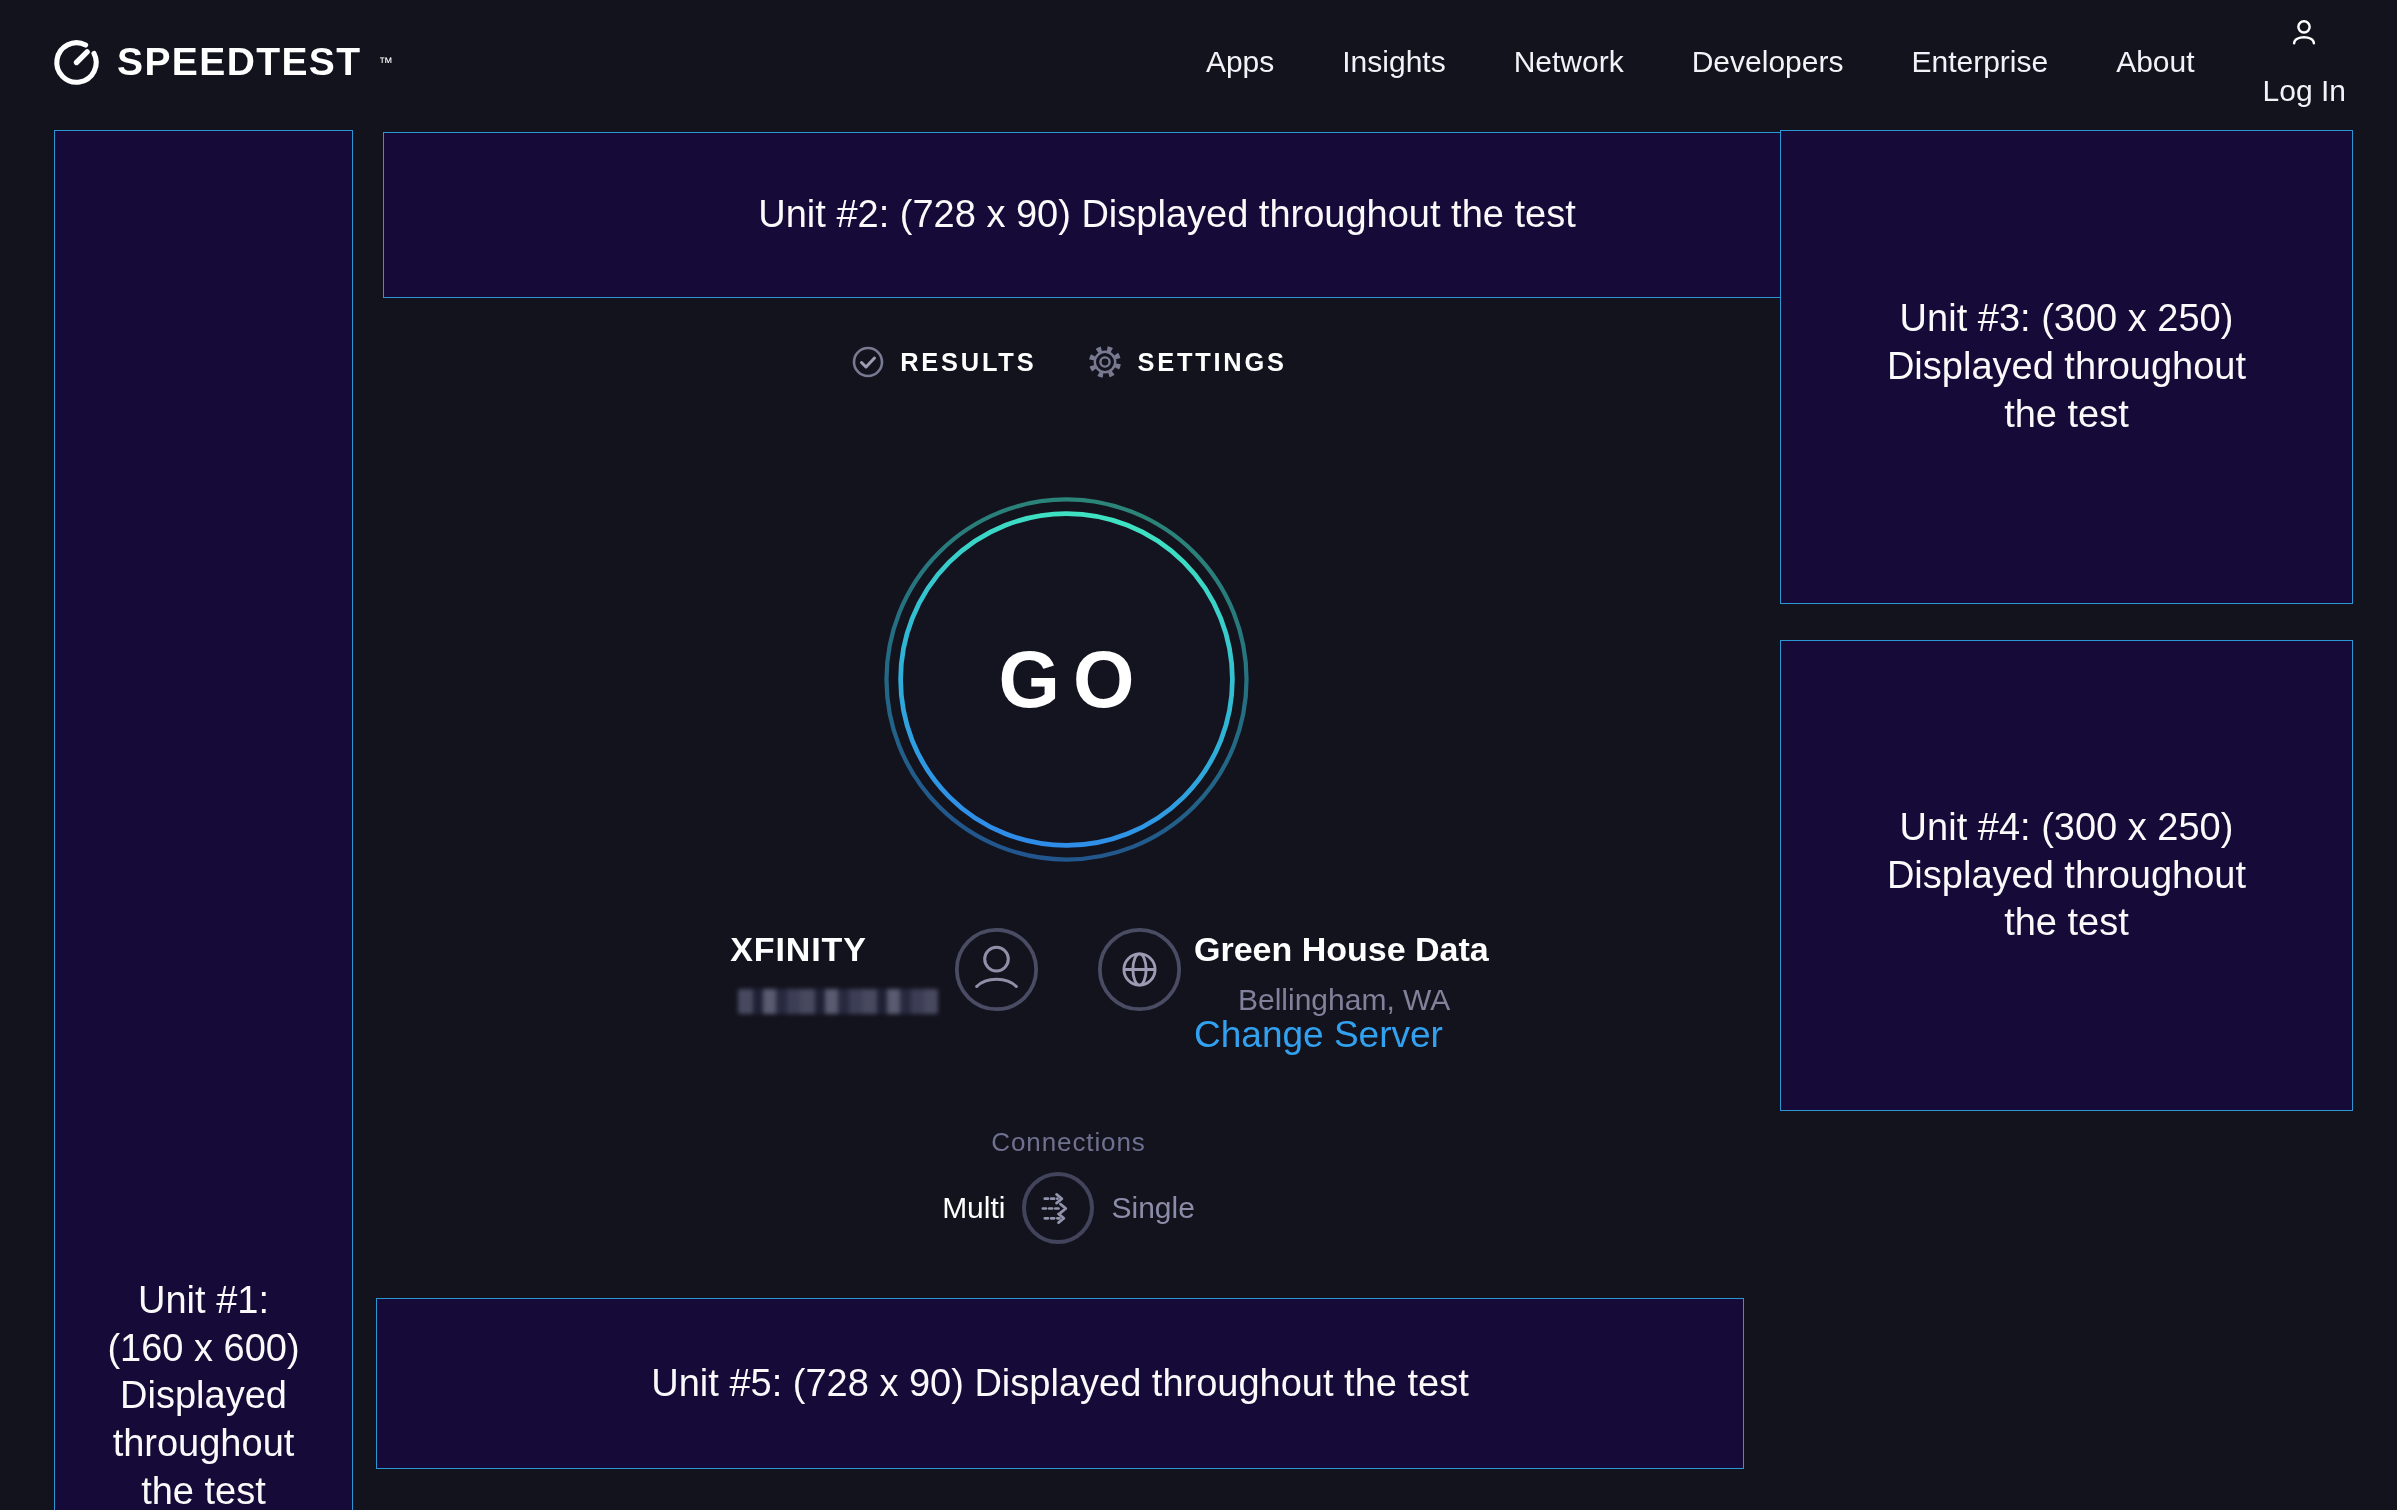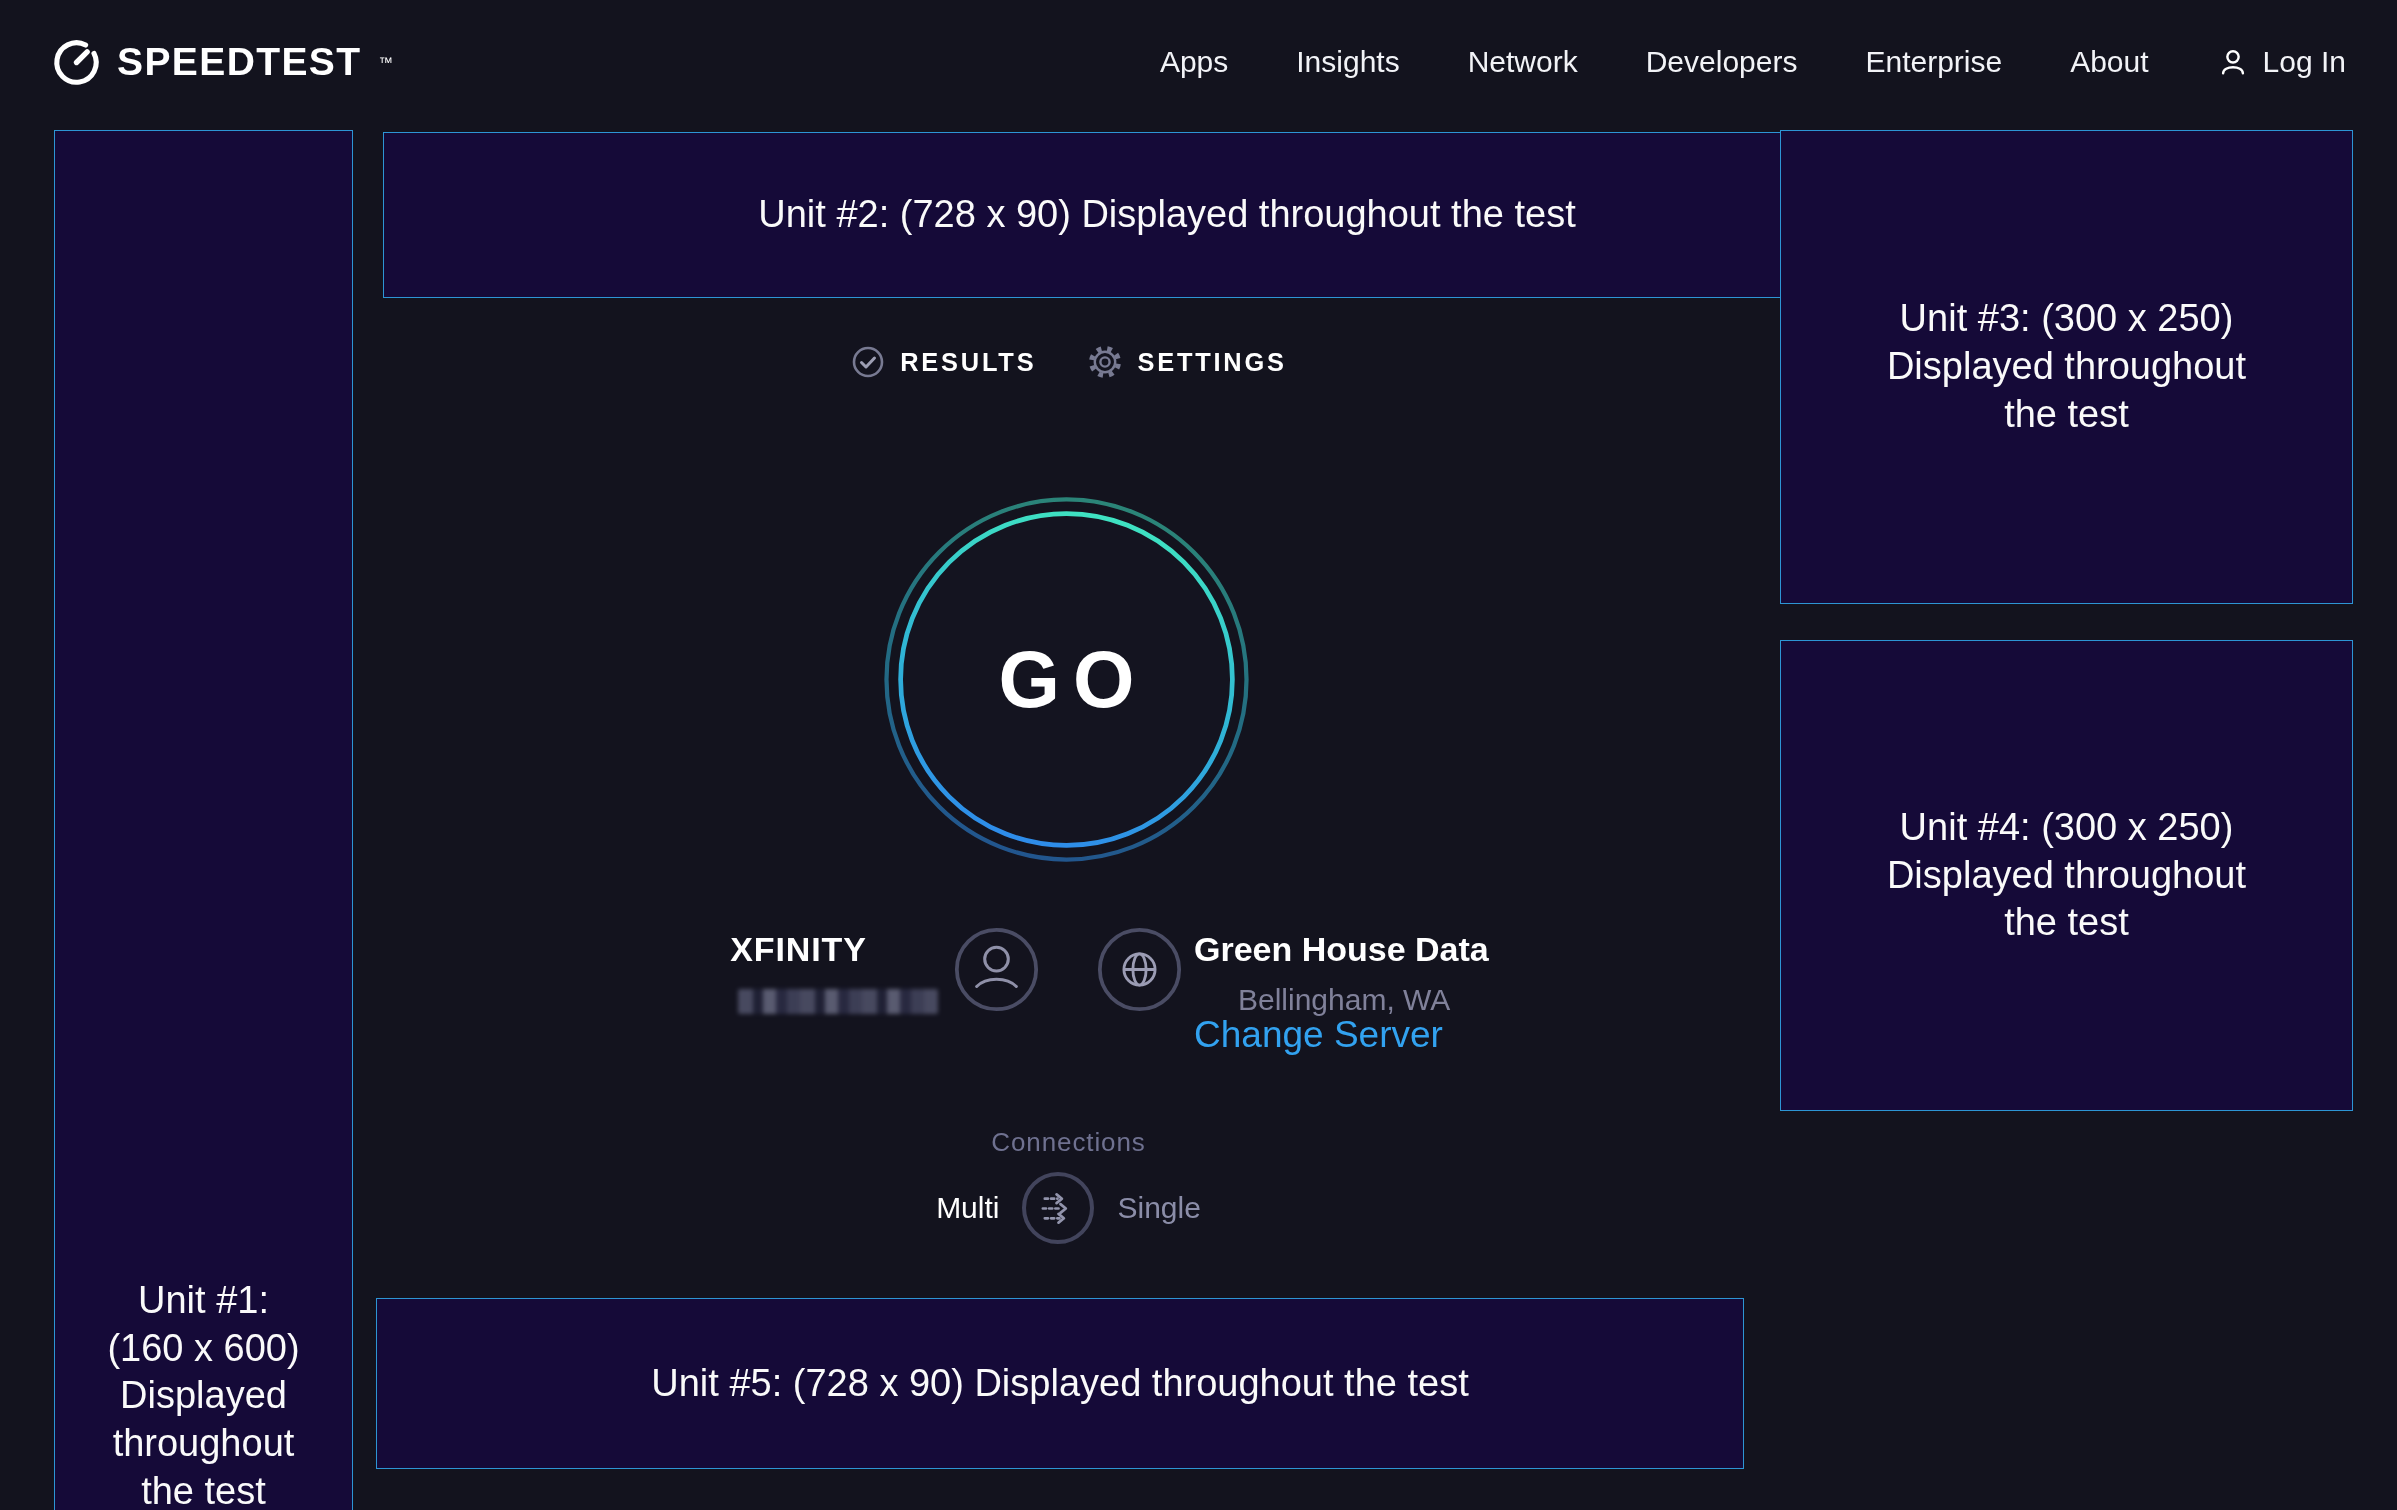--- a/index.html
+++ b/index.html
@@ -14,21 +14,21 @@
   .header{
     position:absolute;top:0;left:51px;right:51px;height:111px;
     display:flex;align-items:center;justify-content:space-between;
     padding-top:13px;box-sizing:border-box;
   }
   .brand{display:flex;align-items:center;gap:15px;cursor:pointer;}
   .brand-text{color:#ffffff;font-size:39px;font-weight:bold;letter-spacing:1.4px;}
   .brand-tm{color:#ffffff;font-size:14px;vertical-align:super;margin-left:1.9px;}
   .nav{display:flex;align-items:center;gap:68px;}
   .nav-item{color:#f2f3f7;font-size:30px;font-weight:500;cursor:pointer;white-space:nowrap;}
-  .login{display:flex;align-items:center;gap:14px;}
+  .login{display:flex;align-items:center;gap:26px;flex-direction:column;}
 
   
   .ad{
     position:absolute;background:#150a38;border:1.9px solid #2d95d4;box-sizing:border-box;
     display:flex;align-items:center;justify-content:center;text-align:center;
     color:#fafafa;font-size:38px;line-height:1.26;white-space:pre-line;cursor:pointer;
   }
   .ad-1{left:54px;top:130px;width:299px;height:1387px;align-items:flex-end;}
   .ad-2{left:383px;top:132px;width:1568px;height:166px;}
   .ad-3{left:1780px;top:130px;width:573px;height:474px;}
@@ -66,21 +66,21 @@
   .server-location{color:#80819a;font-size:30px;line-height:34px;margin-top:15px;margin-left:44px;}
   .server-change{color:#32a2f0;font-size:37px;line-height:34px;margin-top:1px;cursor:pointer;}
 
   
   .connections-label{
     position:absolute;top:1127px;left:383px;width:1371px;text-align:center;
     color:#6f7190;font-size:26px;letter-spacing:0.9px;line-height:30px;
   }
   .connections-row{
     position:absolute;top:1172px;left:383px;width:1371px;height:72px;
-    display:flex;align-items:center;justify-content:center;gap:23px;
+    display:flex;align-items:center;justify-content:center;gap:17px;
   }
   .conn-multi{color:#ffffff;font-size:30px;cursor:pointer;}
   .conn-single{color:#8b8da8;font-size:30px;cursor:pointer;}
   .conn-toggle{
     width:72px;height:72px;border:4.7px solid #42445c;border-radius:50%;box-sizing:border-box;
     display:flex;align-items:center;justify-content:center;cursor:pointer;
   }
 </style>
 </head>
 <body>

